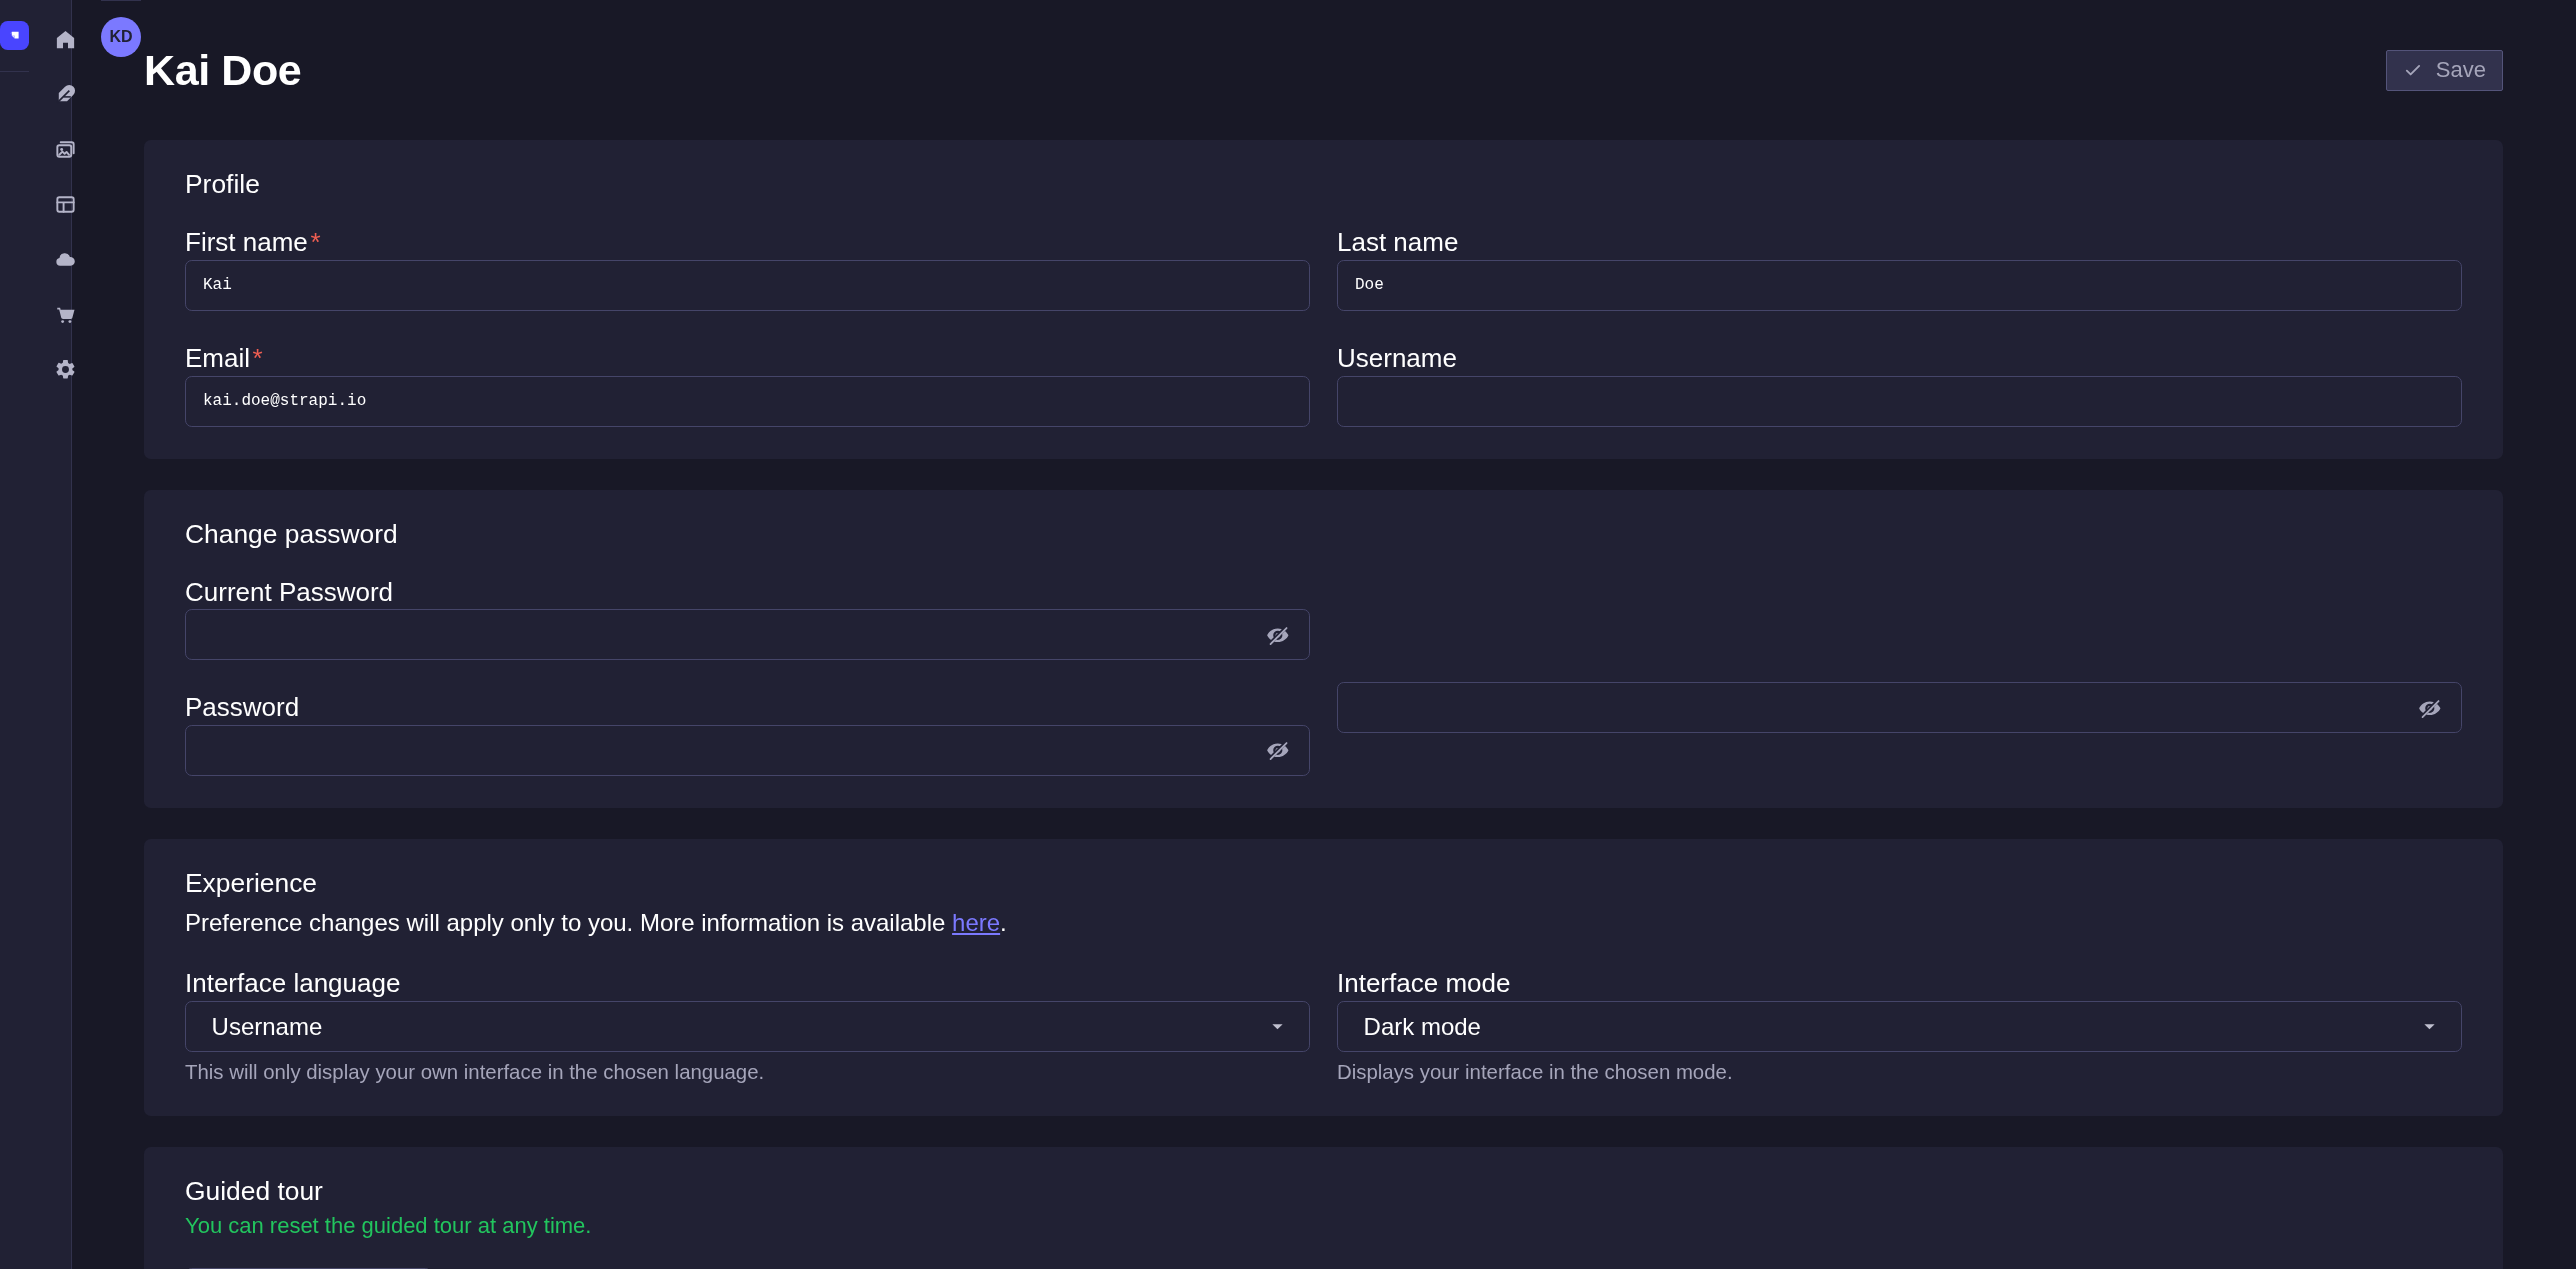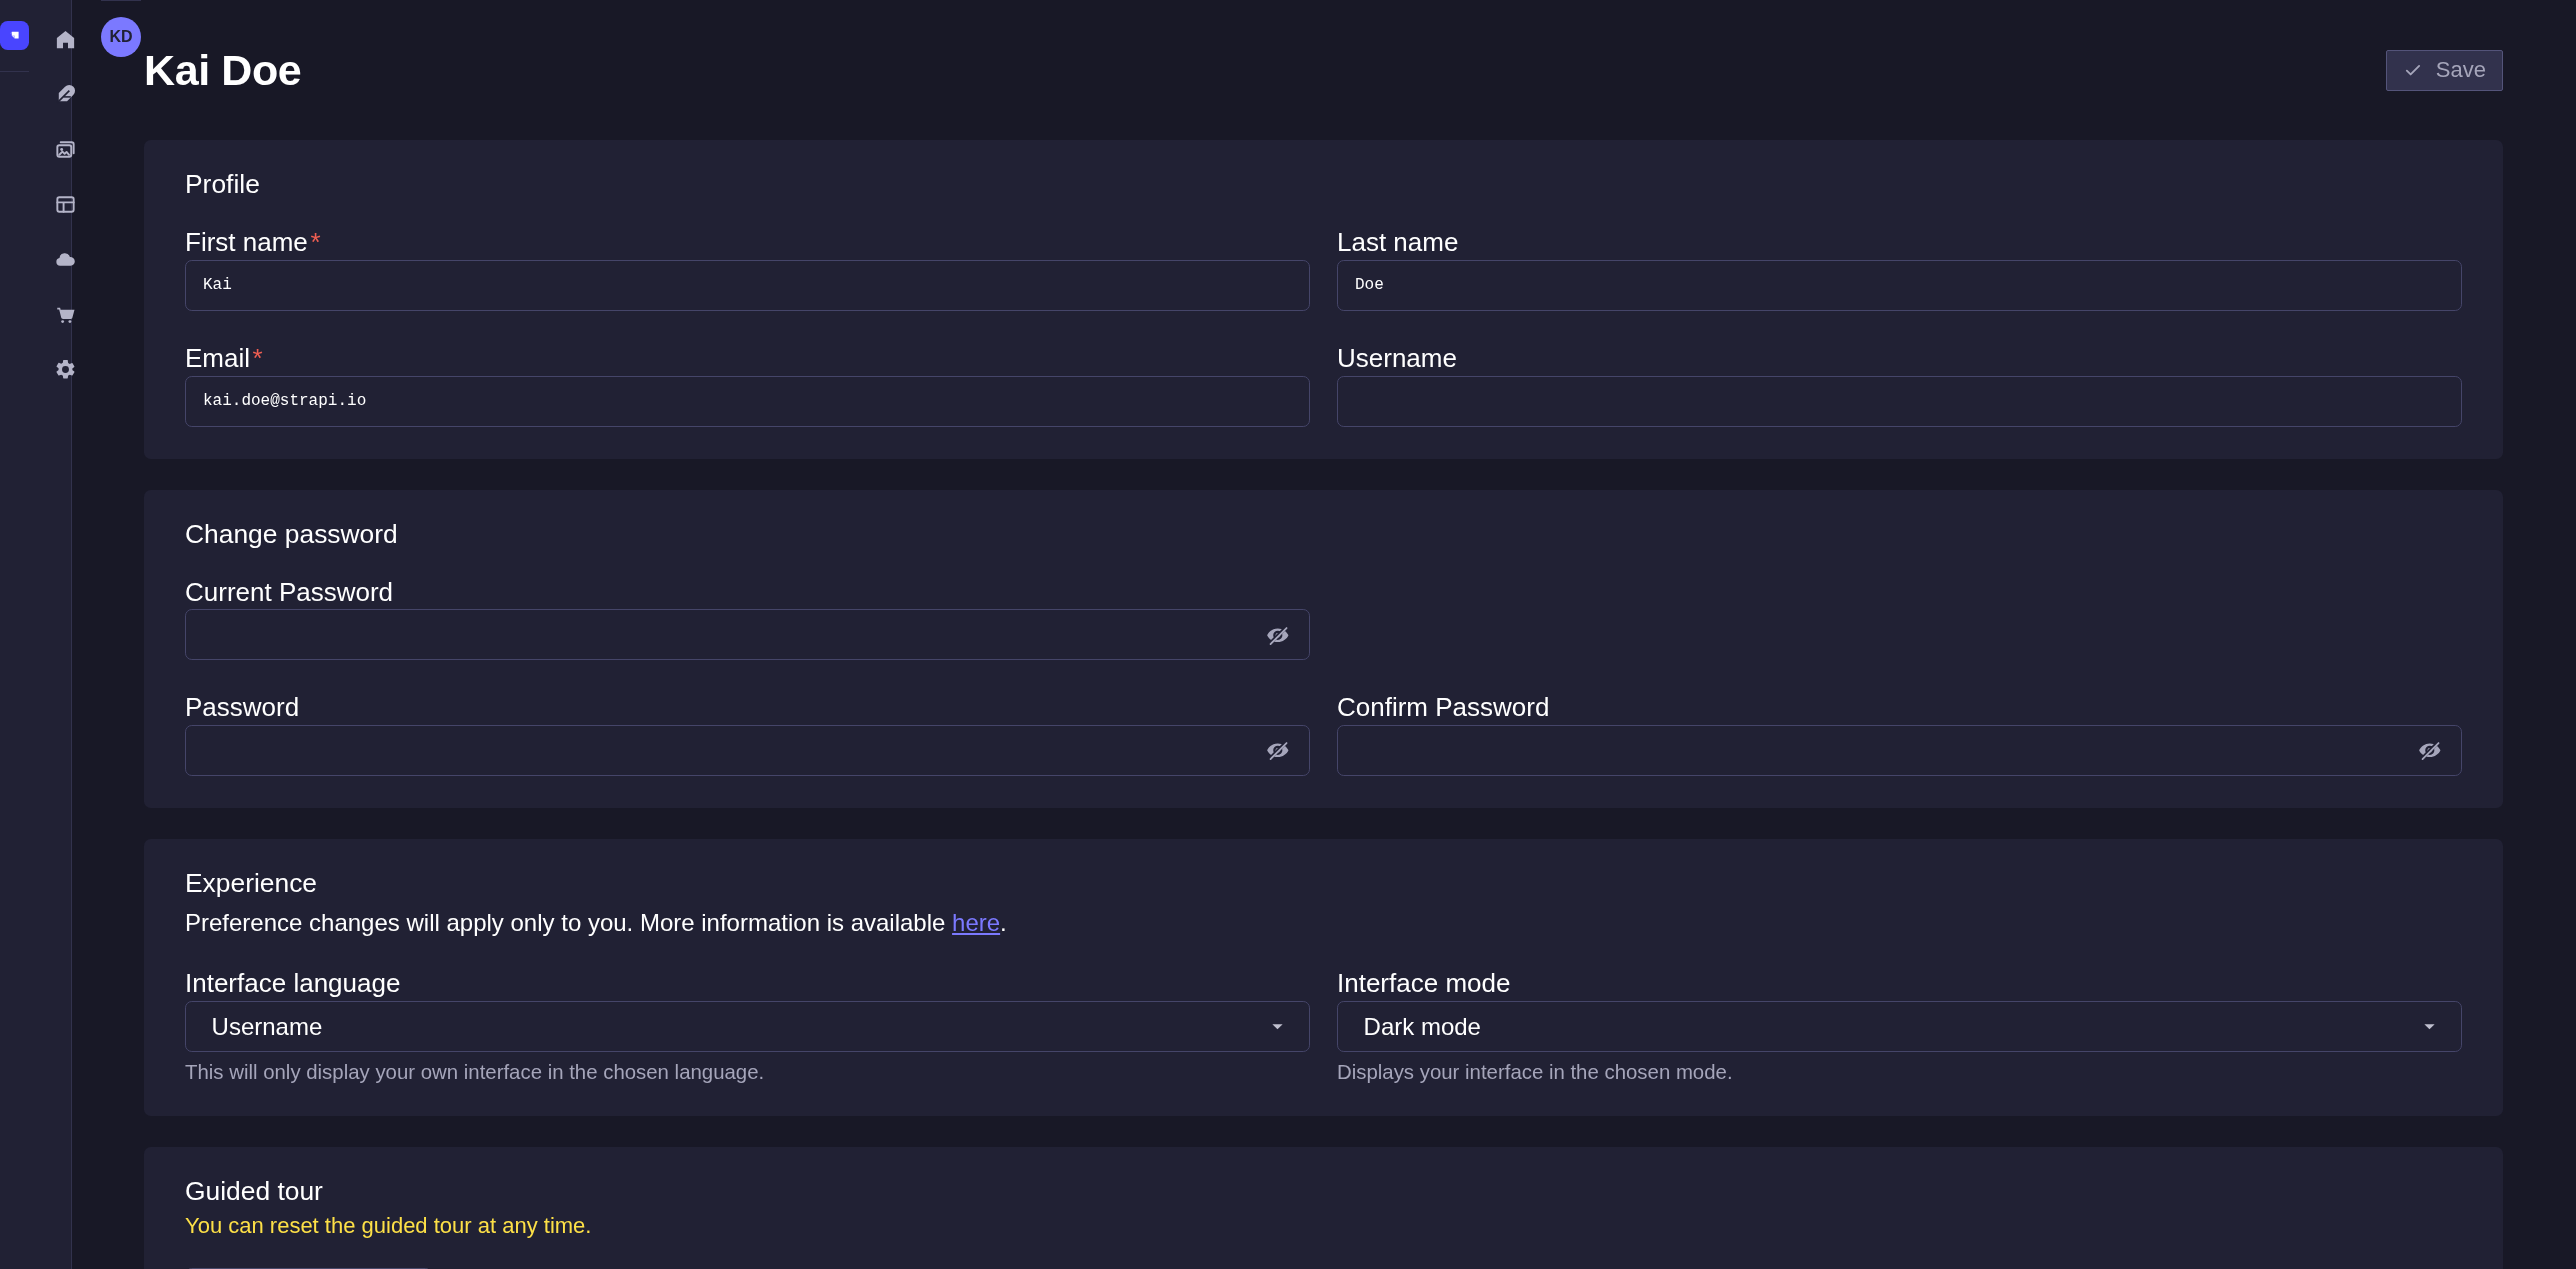--- a/index.html
+++ b/index.html
@@ -115,21 +115,21 @@
     display:flex; align-items:center; justify-content:space-between;
     padding:0 22px 0 25.6px;
     font-size:24px; color:#fff; cursor:pointer;
   }
   .select-box svg { width:19px; height:19px; flex:none; }
   .hint { font-size:20.4px; color:#a5a5ba; margin-top:8.5px; }
 
   .desc { font-size:24px; line-height:27px; color:#fff; }
   .desc.mb { margin-bottom:22px; }
   .desc a { color:#7b79ff; text-decoration:underline; cursor:pointer; }
-  .desc-sm { font-size:22px; line-height:25.6px; color:#fde047; margin-bottom:29px; }
+  .desc-sm { font-size:22px; line-height:25.6px; color:#22c55e; margin-bottom:29px; }
 
   .reset-btn {
     height:39px; padding:0 29px;
     background:transparent;
     border:1.7px solid #4a4a6a; border-radius:6.8px;
     color:#d946ef; font-size:22px; font-weight:700;
     font-family:inherit; cursor:pointer;
   }
 </style>
 </head>
@@ -277,23 +277,20 @@
             <svg viewBox="0 0 24 24">
               <path fill="#a5a5ba" d="M12 5.6c-4.6 0-8.4 2.8-10 6.4 1.6 3.6 5.4 6.4 10 6.4s8.4-2.8 10-6.4c-1.6-3.6-5.4-6.4-10-6.4zm0 10.7a4.3 4.3 0 1 1 0-8.6 4.3 4.3 0 0 1 0 8.6z"></path>
               <circle fill="#a5a5ba" cx="12" cy="12" r="2.2"></circle>
               <path d="M4.5 19.8 19.8 4.5" stroke="#212134" stroke-width="3.2" fill="none"></path>
               <path d="M5.2 20.2 20.2 5.2" stroke="#a5a5ba" stroke-width="1.7" fill="none" stroke-linecap="round"></path>
             </svg>
           </button>
         </div>
       </div>
       <div class="field">
-        <label class="field-label">
-          <span>Confirm Password</span>
-        </label>
         <div class="input-wrap">
           <input class="text-input with-eye" type="password" value="" style="">
           <button class="eye-btn">
             <svg viewBox="0 0 24 24">
               <path fill="#a5a5ba" d="M12 5.6c-4.6 0-8.4 2.8-10 6.4 1.6 3.6 5.4 6.4 10 6.4s8.4-2.8 10-6.4c-1.6-3.6-5.4-6.4-10-6.4zm0 10.7a4.3 4.3 0 1 1 0-8.6 4.3 4.3 0 0 1 0 8.6z"></path>
               <circle fill="#a5a5ba" cx="12" cy="12" r="2.2"></circle>
               <path d="M4.5 19.8 19.8 4.5" stroke="#212134" stroke-width="3.2" fill="none"></path>
               <path d="M5.2 20.2 20.2 5.2" stroke="#a5a5ba" stroke-width="1.7" fill="none" stroke-linecap="round"></path>
             </svg>
           </button>

